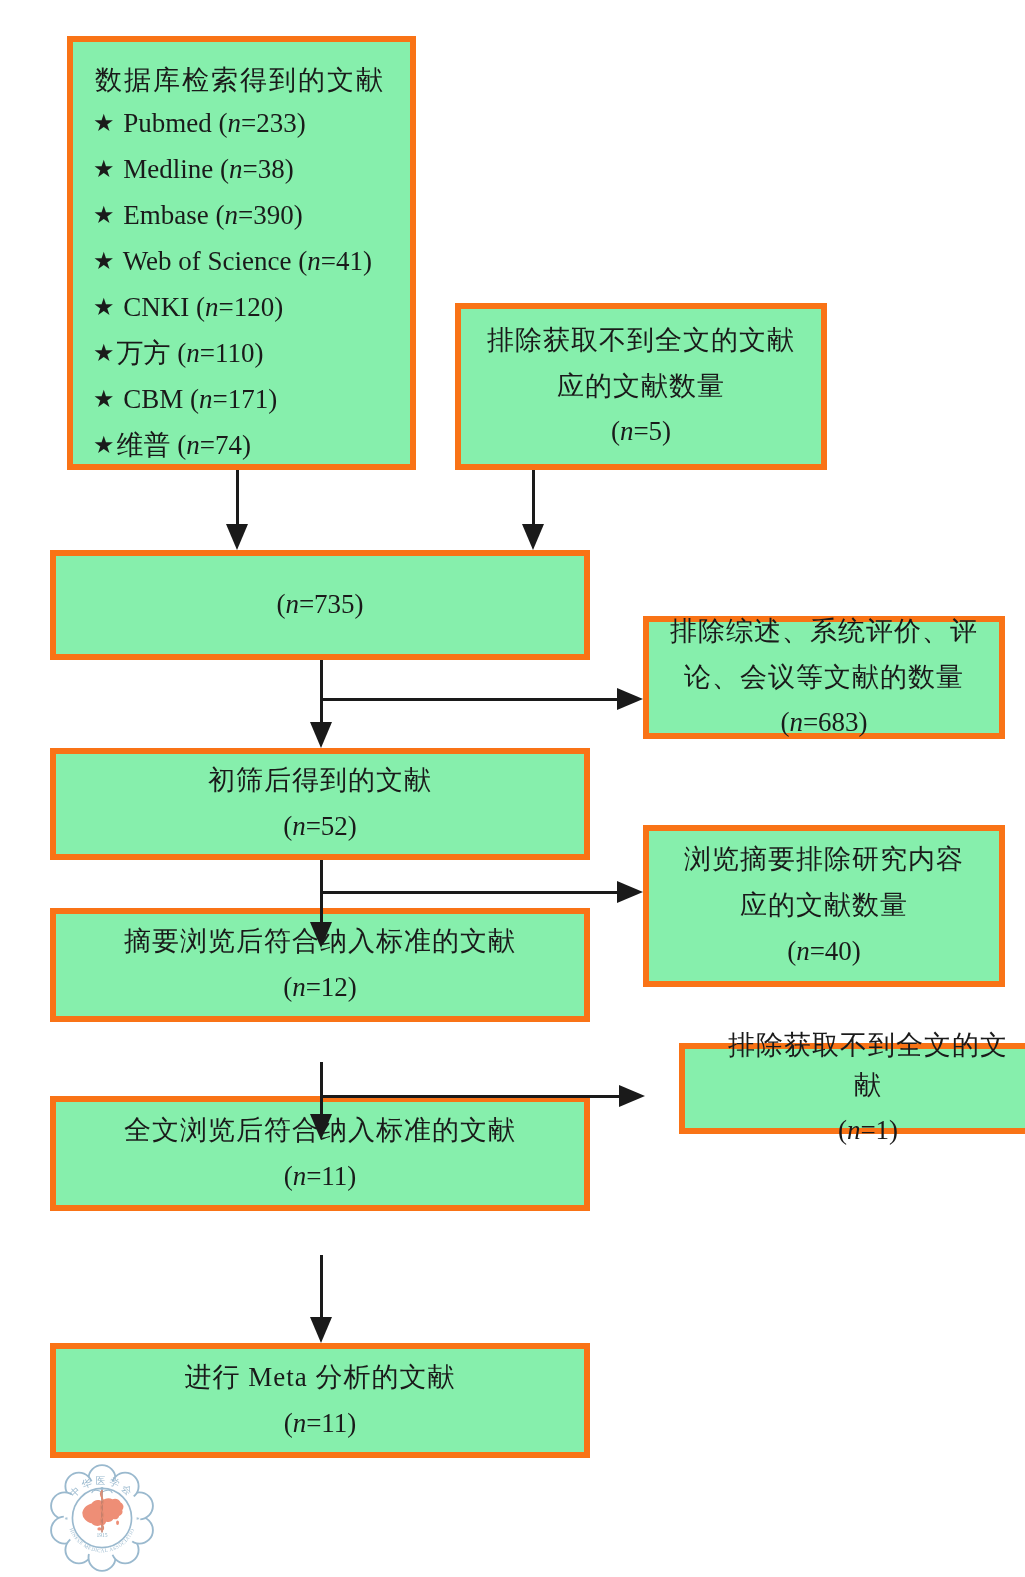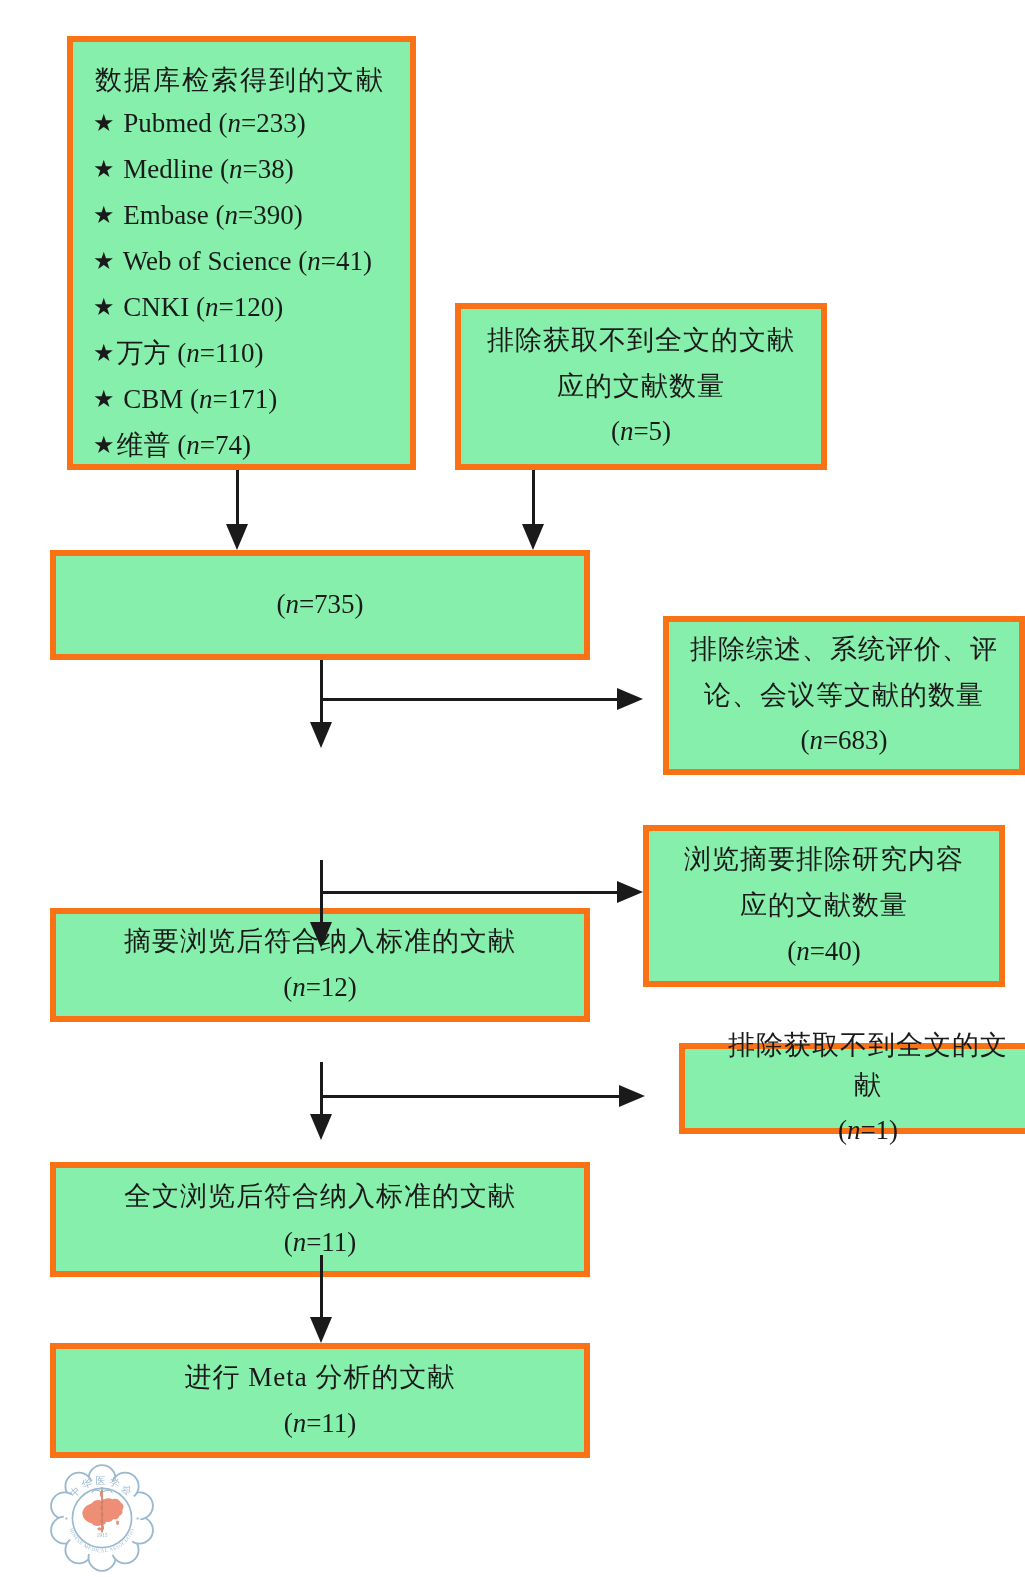--- a/index.html
+++ b/index.html
@@ -42,24 +42,24 @@
   #box-databases .box-title { letter-spacing: 2px; margin: 6px 0 2px 2px; }
   .db-list { list-style: none; margin: 0; padding: 0; }
   .db-item { height: 46px; display: flex; align-items: center; white-space: pre; }
   .star { font-family: "DejaVu Sans", sans-serif; font-size: 24px; margin-right: 2px; }
 
   
   #box-other-sources   { left: 455px; top: 303px; width: 372px; height: 167px; }
   #box-dedup           { left: 50px;  top: 550px; width: 540px; height: 110px; }
   #box-initial         { left: 50px;  top: 748px; width: 540px; height: 112px; }
   #box-abstract-ok     { left: 50px;  top: 908px; width: 540px; height: 114px; }
-  #box-fulltext-ok     { left: 50px;  top: 1162px; width: 540px; height: 115px; }
+  #box-fulltext-ok     { left: 50px;  top: 1096px; width: 540px; height: 115px; }
   #box-meta            { left: 50px;  top: 1343px; width: 540px; height: 115px; }
   
-  #box-excl-reviews    { left: 643px; top: 616px;  width: 362px; height: 159px; margin-left: 20px; }
+  #box-excl-reviews    { left: 643px; top: 616px;  width: 362px; height: 123px; }
   #box-excl-abstract   { left: 643px; top: 825px;  width: 362px; height: 162px; }
   #box-excl-fulltext   { left: 679px; top: 1043px; width: 360px; height: 91px; padding-left: 32px; }
 
   
   .vline { position: absolute; width: 3px; background: #1a1a1a; }
   .hline { position: absolute; height: 3px; background: #1a1a1a; }
   .ah-d  { position: absolute; width: 0; height: 0;
            border-left: 11px solid transparent; border-right: 11px solid transparent;
            border-top: 26px solid #1a1a1a; }
   .ah-r  { position: absolute; width: 0; height: 0;
@@ -114,20 +114,24 @@
   <div class="box cbox" id="box-dedup">
     <div class="bline bcount">(<i>n</i>=735)</div>
   </div>
 
   <div class="box cbox" id="box-excl-reviews">
     <div class="bline">排除综述、系统评价、评</div>
     <div class="bline">论、会议等文献的数量</div>
     <div class="bline bcount">(<i>n</i>=683)</div>
   </div>
 
+  <div class="box cbox" id="box-initial">
+    <div class="bline">初筛后得到的文献</div>
+    <div class="bline bcount">(<i>n</i>=52)</div>
+  </div>
 
   <div class="box cbox" id="box-excl-abstract">
     <div class="bline">浏览摘要排除研究内容</div>
     <div class="bline">应的文献数量</div>
     <div class="bline bcount">(<i>n</i>=40)</div>
   </div>
 
   <div class="box cbox" id="box-abstract-ok">
     <div class="bline">摘要浏览后符合纳入标准的文献</div>
     <div class="bline bcount">(<i>n</i>=12)</div>

